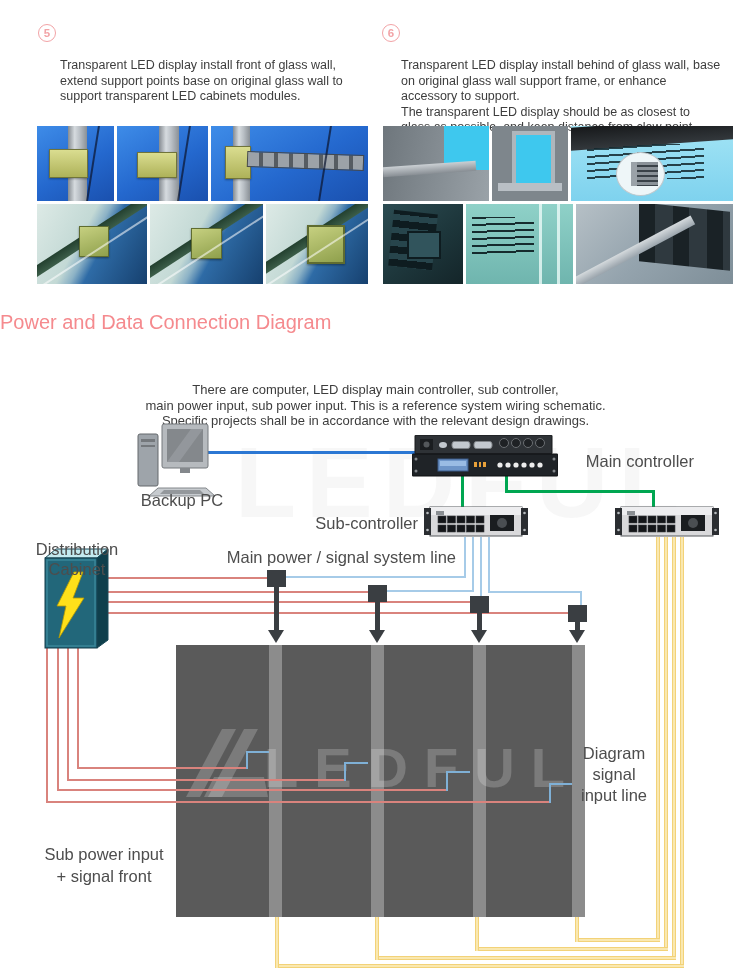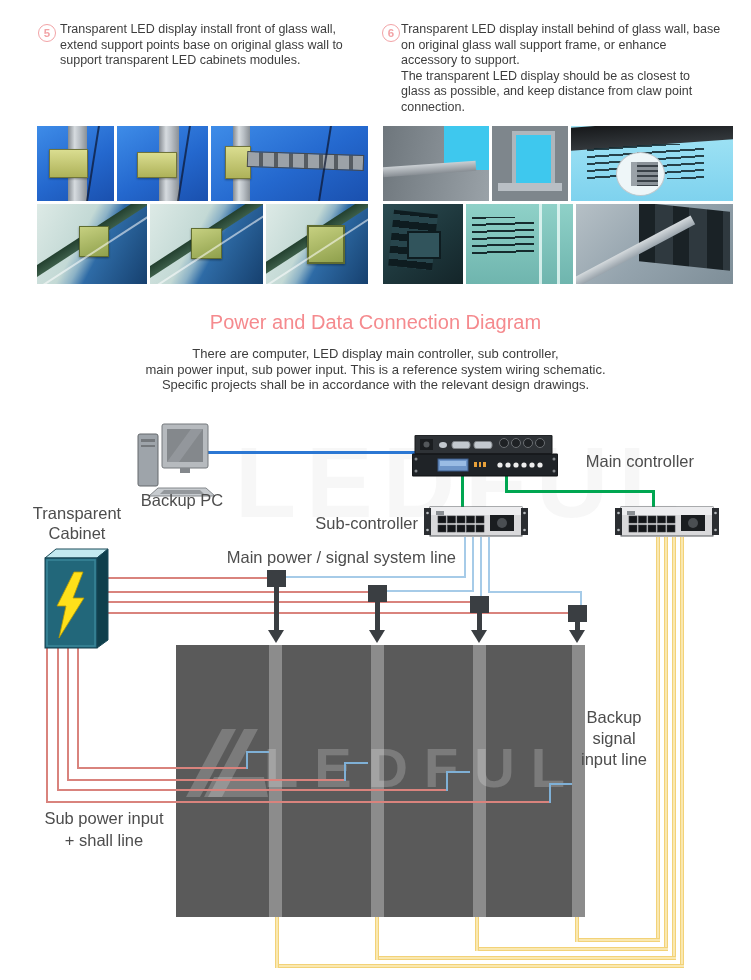--- a/index.html
+++ b/index.html
@@ -1,20 +1,20 @@
 <!DOCTYPE html>
 <html><head>
 <meta charset="utf-8">
 <style>
   html,body { margin:0; padding:0; }
   body {
     width:751px; height:980px; position:relative; background:#ffffff;
     font-family:"Liberation Sans", sans-serif; overflow:hidden;
   }
-  .prelines { white-space:pre-line; }
+  .prelines { white-space:pre-line;margin-top:36px; }
 
   
   .note-circle {
     position:absolute; width:16px; height:16px; border:1.5px solid #F2A3A6;
     border-radius:50%; color:#F2A3A6; font-size:11.5px; line-height:16px;
     text-align:center; font-weight:bold;
   }
   .note-text {
     position:absolute; font-size:12.5px; line-height:15.6px; color:#3D3D3D;
   }
@@ -73,21 +73,21 @@
     background:repeating-linear-gradient(178deg,rgba(10,26,30,.9) 0 2px,transparent 2px 7px); }
   .rgb2::after { content:""; position:absolute; top:0; bottom:0; left:68%; width:3px;
     background:rgba(235,250,248,.8); box-shadow:18px 0 0 rgba(235,250,248,.8); }
   .rgb3 { background:linear-gradient(135deg,#B6C0C6 0%,#94A3AD 50%,#7E8E98 100%); }
   .rgb3::before { content:""; position:absolute; right:2%; top:4%; width:58%; height:74%;
     background:repeating-linear-gradient(90deg,#1A2226 0 16px,#2F393F 16px 34px); transform:skewY(6deg); }
   .rgb3::after { content:""; position:absolute; left:-10%; top:55%; width:90%; height:12%;
     background:linear-gradient(#D5DADD,#9AA4AC); transform:rotate(-28deg); }
 
   
-  .sec-title { position:absolute; left:0; width:751px; top:311px; text-align:center;
+  .sec-title { position:absolute; left:0; width:751px; top:311px; 
     font-size:20px; color:#F58A8E; }
   .sec-desc { position:absolute; left:0; width:751px; top:346px; text-align:center;
     font-size:13px; line-height:15.6px; color:#3D3D3D; }
 
   
   .dlabel { position:absolute; font-size:16.5px; color:#4D4D4D;text-align:right; }
   .wire { position:absolute; }
   .w-blue { background:#2B77D3; }
   .w-lblue { background:#A6CBE8; }
   .w-green { background:#00A651; }
@@ -360,22 +360,22 @@
       <rect x="23.5" y="19" width="8" height="7"></rect>
     <rect x="33" y="19" width="8" height="7"></rect>
       <rect x="42.5" y="19" width="8" height="7"></rect>
     <rect x="52" y="19" width="8" height="7"></rect>
   </g>
   <rect x="66" y="9" width="24" height="16" fill="#1A1D20"></rect>
   <circle cx="78" cy="17" r="5" fill="#4A4E52"></circle>
 </svg>
 
 <div class="dlabel" style="left:136px; top:491px; width:92px; text-align:center;">Backup PC</div>
-<div class="dlabel prelines" style="left:22px; top:503px; width:110px; text-align:center; line-height:20px;">Transparent
+<div class="dlabel prelines" style="left:22px; top:503px; width:110px; text-align:center; line-height:20px;">Distribution
 Cabinet</div>
 <div class="dlabel" style="left:564px; top:452px; width:130px;">Main controller</div>
 <div class="dlabel" style="left:306px; top:514px; width:112px; text-align:right;">Sub-controller</div>
 <div class="dlabel" style="left:176px; top:548px; width:280px;">Main power / signal system line</div>
-<div class="dlabel prelines" style="left:572px; top:707px; width:84px; text-align:center; line-height:21px;">Backup
+<div class="dlabel prelines" style="left:572px; top:707px; width:84px; text-align:center; line-height:21px;">Diagram
 signal
 input line</div>
 <div class="dlabel prelines" style="left:28px; top:808px; width:152px; text-align:center; line-height:21.5px;">Sub power input
-+ shall line</div>
++ signal front</div>
 
 </body></html>

